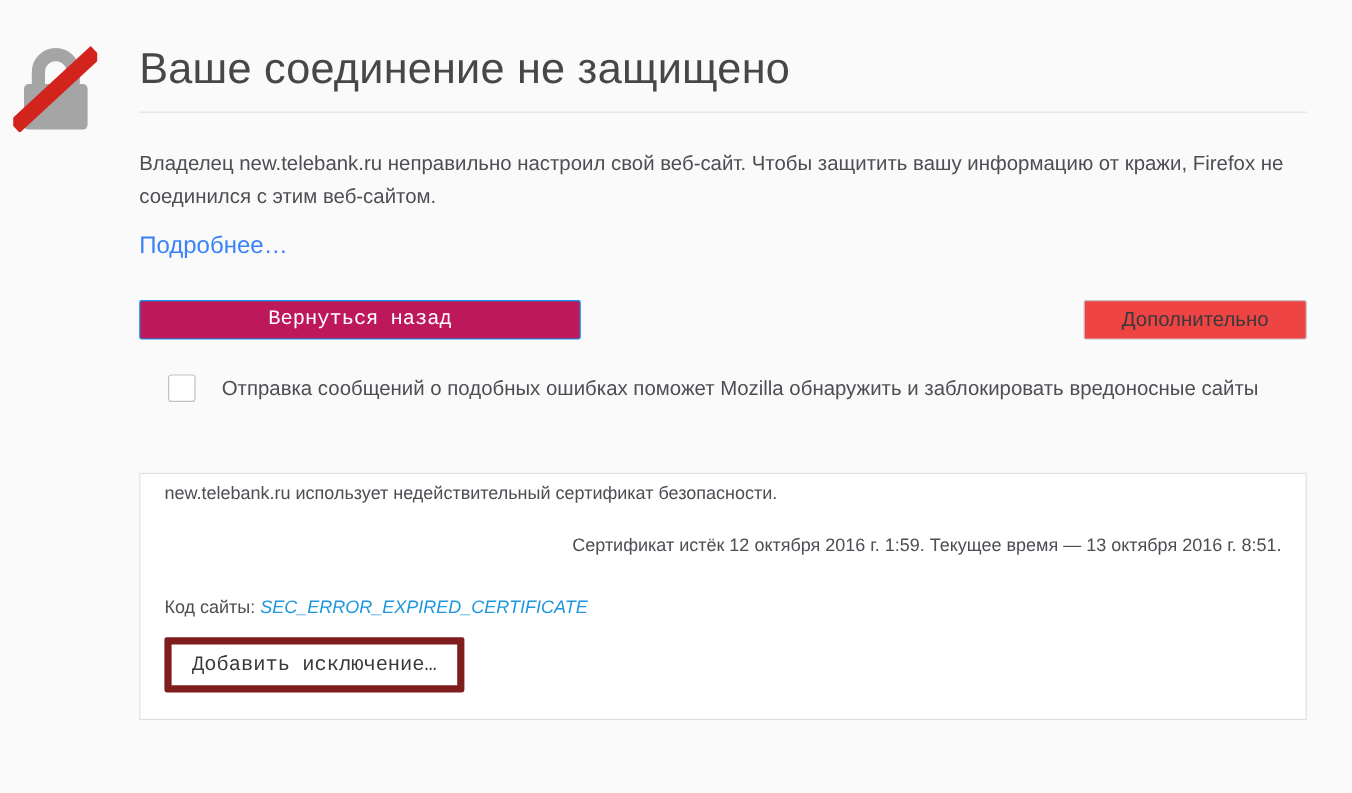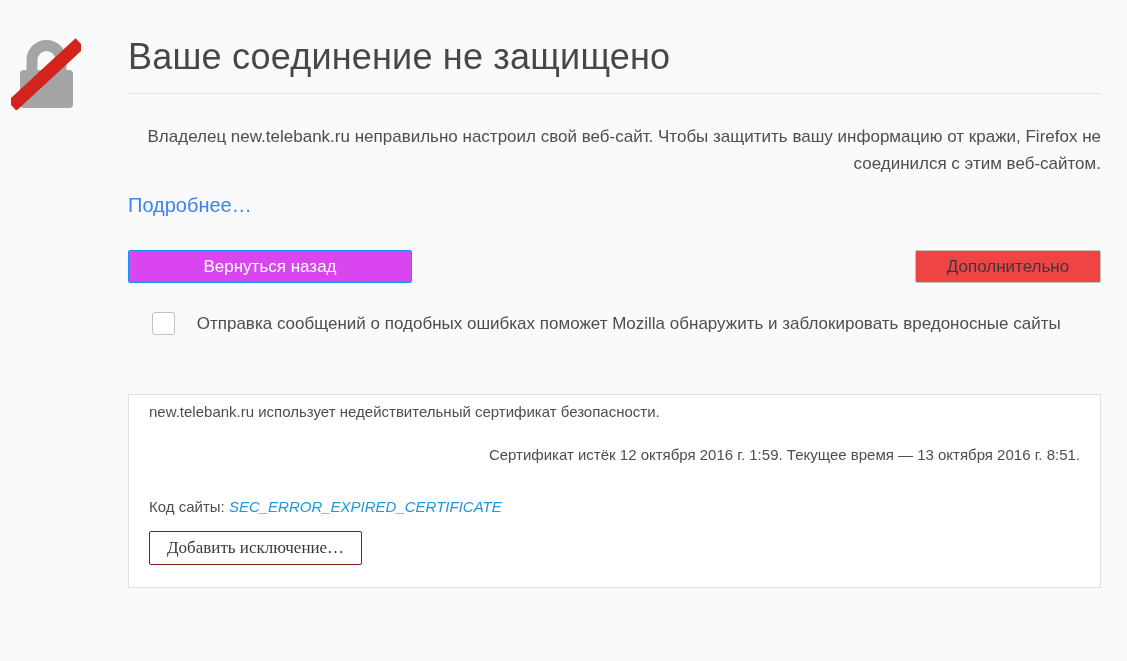--- a/index.html
+++ b/index.html
@@ -13,39 +13,38 @@
   }
   .error-icon {
     position: absolute;
     left: 11px;
     top: 34px;
     width: 70px;
     height: 76px;
   }
   .container {
     position: absolute;
-    left: 128px;
+    left: 116px;
     top: 0;
     width: 973px;
   }
   h1.title {
     margin-top: 36px;
     font-size: 36px;
     font-weight: 300;
     letter-spacing: 0.2px;
     color: #474749;
     padding-bottom: 15px;
     border-bottom: 1px solid #e2e2e2;
   }
   .description {
     margin-top: 29px;
     font-size: 17px;
     line-height: 27px;
     color: #4d4e53;
-    text-align: right;
   }
   .learn-more {
     display: inline-block;
     margin-top: 17px;
     font-size: 20px;
     color: #3b82f6;
     text-decoration: none;
     cursor: pointer;
   }
   .button-row {
@@ -55,24 +54,25 @@
     align-items: center;
   }
   .btn {
     height: 33px;
     font-family: "Liberation Sans", "DejaVu Sans", sans-serif;
     font-size: 17px;
     border-radius: 2px;
     cursor: pointer;
   }
   .btn-primary {
-    width: 284px;
-    background: #d946ef;
+    width: 368px;
+    background: #be185d;
     border: 1px solid #0a99f2;
     color: #ffffff;
+    font-family: Liberation Mono, monospace;
   }
   .btn-secondary {
     min-width: 186px;
     padding: 0 24px;
     background: #ef4444;
     border: 1px solid #c1c1c1;
     color: #39393c;
   }
   .report-row {
     margin-top: 26px;
@@ -106,26 +106,26 @@
   .cert-invalid { margin-bottom: 23px; }
   .cert-expired { margin-bottom: 32px; text-align: right; }
   .error-code-row { margin-bottom: 14px; }
   .error-code-link {
     color: #1f97dd;
     text-decoration: none;
     cursor: pointer;
     font-style: italic;
   }
   .btn-exception {
-    height: 34px;
+    height: 46px;
     padding: 0 17px;
     background: #ffffff;
-    border: 1px solid #7f1d1d;
+    border: 6px solid #7f1d1d;
     border-radius: 2px;
-    font-family: Liberation Serif, serif;
+    font-family: Liberation Mono, monospace;
     font-size: 17px;
     color: #39393c;
     cursor: pointer;
   }
 </style>
 </head>
 <body>
 
 <div class="error-icon">
   <svg width="70" height="76" viewBox="0 0 70 76" xmlns="http://www.w3.org/2000/svg">

